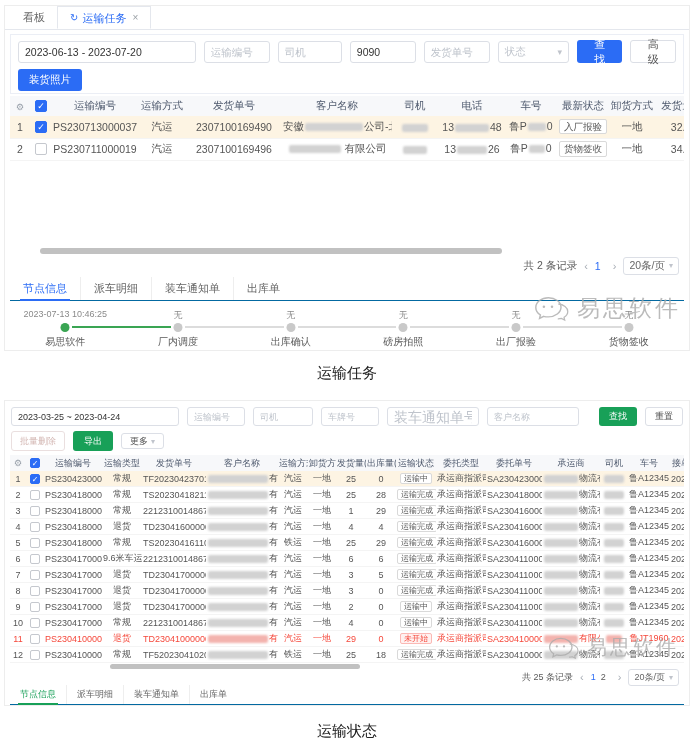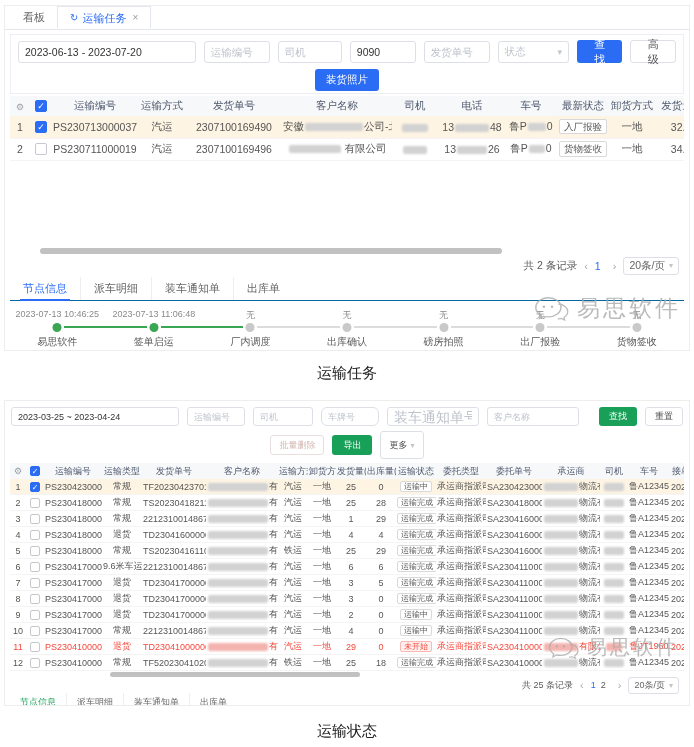--- a/index.html
+++ b/index.html
@@ -12,21 +12,21 @@
 
   
   .tabbar{height:24px;border-bottom:1px solid #e4e7ed;display:flex;align-items:flex-end;padding-left:6px;background:#fff;}
   .tab{height:23px;line-height:22px;font-size:11px;color:#666;padding:0 12px;cursor:pointer;}
   .tab.active{color:#2b6cf5;background:#fff;border:1px solid #e4e7ed;border-bottom:1px solid #fff;display:flex;align-items:center;gap:4px;}
   .tab .ticon{font-size:10px;color:#2b6cf5;}
   .tab .tclose{font-size:10px;color:#9aa0a6;margin-left:2px;}
 
   
   .panel1{border:1px solid #ebeef5;margin:4px 5px 0;padding:5px 7px;height:60px;}
-  .f-row{display:flex;align-items:center;gap:8px;justify-content:center;}
+  .f-row{display:flex;align-items:center;gap:8px;}
   .f-input{height:22px;border:1px solid #dcdfe6;border-radius:3px;font-size:10.5px;padding:0 6px;color:#333;outline:none;background:#fff;font-family:inherit;}
   .f-input::placeholder{color:#bfc4cc;}
   .f-select{height:22px;border:1px solid #dcdfe6;border-radius:3px;font-size:10.5px;padding:0 6px;color:#bfc4cc;display:flex;align-items:center;justify-content:space-between;background:#fff;}
   .f-select .caret{color:#c0c4cc;font-size:9px;}
   .f-btns{margin-left:auto;display:flex;gap:8px;}
   .btn{height:23px;border-radius:3px;font-size:11px;padding:0 12px;display:inline-flex;align-items:center;justify-content:center;cursor:pointer;border:1px solid transparent;font-family:inherit;}
   .btn-blue{background:#2b6cf5;color:#fff;}
   .btn-plain{background:#fff;border-color:#dcdfe6;color:#555;}
   .btn-green{background:#18a058;color:#fff;}
   .btn-disabled{background:#fff;border-color:#eadfdf;color:#d4b8b4;}
@@ -238,29 +238,20 @@
   <div class="timeline" id="timeline1">
       <div class="t-node done">
         <div class="t-date">2023-07-13 10:46:25</div>
         <div class="t-dotrow">
           <span class="t-dot"></span>
           <span class="t-line"></span>
         </div>
         <div class="t-label">易思软件</div>
         <div class="t-name"><span>王</span></div>
       </div>
-      <div class="t-node done">
-        <div class="t-date">2023-07-13 11:06:48</div>
-        <div class="t-dotrow">
-          <span class="t-dot"></span>
-          <span class="t-line"></span>
-        </div>
-        <div class="t-label">签单启运</div>
-        <div class="t-name"></div>
-      </div>
       <div class="t-node">
         <div class="t-date">无</div>
         <div class="t-dotrow">
           <span class="t-dot"></span>
           <span class="t-line"></span>
         </div>
         <div class="t-label">厂内调度</div>
         <div class="t-name"></div>
       </div>
       <div class="t-node">
@@ -312,33 +303,33 @@
 </div>
 
 <div class="caption">运输任务</div>
 
 <div class="shot shot2">
 
   <div class="f-row" style="margin:6px 6px 0;">
     <input class="f-input" style="width: 168px; height: 19px; font-size: 9px;" value="2023-03-25 ~ 2023-04-24">
     <input class="f-input" style="width: 58px; height: 19px; font-size: 9px;" placeholder="运输编号">
     <input class="f-input" style="width: 60px; height: 19px; font-size: 9px;" placeholder="司机">
-    <input class="f-input" style="width: 58px; height: 19px; font-size: 9px; border-radius: 6px;" placeholder="车牌号">
+    <input class="f-input" style="width: 58px; height: 19px; font-size: 9px;" placeholder="车牌号">
     <input class="f-input" style="width: 92px; height: 19px; font-size: 14px;" placeholder="装车通知单号">
     <input class="f-input" style="width: 92px; height: 19px; font-size: 9px;" placeholder="客户名称">
     <div class="f-btns">
       <button class="btn btn-green" style="height:19px;font-size:9px;padding:0 9px">查找</button>
       <button class="btn btn-plain" style="height:19px;font-size:9px;padding:0 9px">重置</button>
     </div>
   </div>
 
   <div class="f-row" style="margin:5px 6px 0;">
     <button class="btn btn-disabled" style="height:20px;font-size:9px;padding:0 8px">批量删除</button>
     <button class="btn btn-green" style="height:20px;font-size:9px;padding:0 10px">导出</button>
-    <button class="btn btn-plain" style="height:28px;font-size:9px;padding:0 8px;gap:3px">
+    <button class="btn btn-plain" style="height:16px;font-size:9px;padding:0 8px;gap:3px">
       <span>更多</span>
       <span class="caret" style="color:#c0c4cc;font-size:8px">▾</span>
     </button>
   </div>
 
   <div class="tblwrap" style="margin-top:4px">
     <table class="t2" id="table2">
         <colgroup>
           <col style="width: 16px;">
           <col style="width: 18px;">

